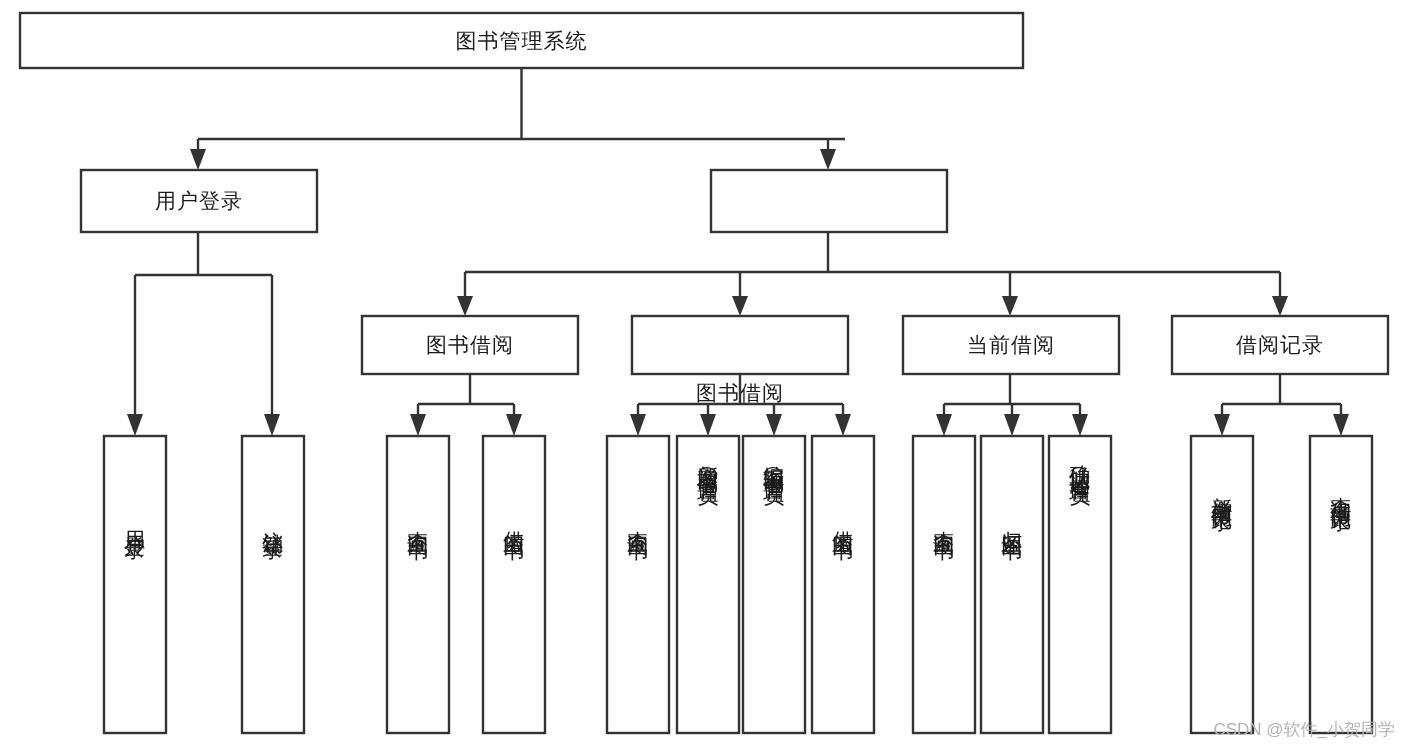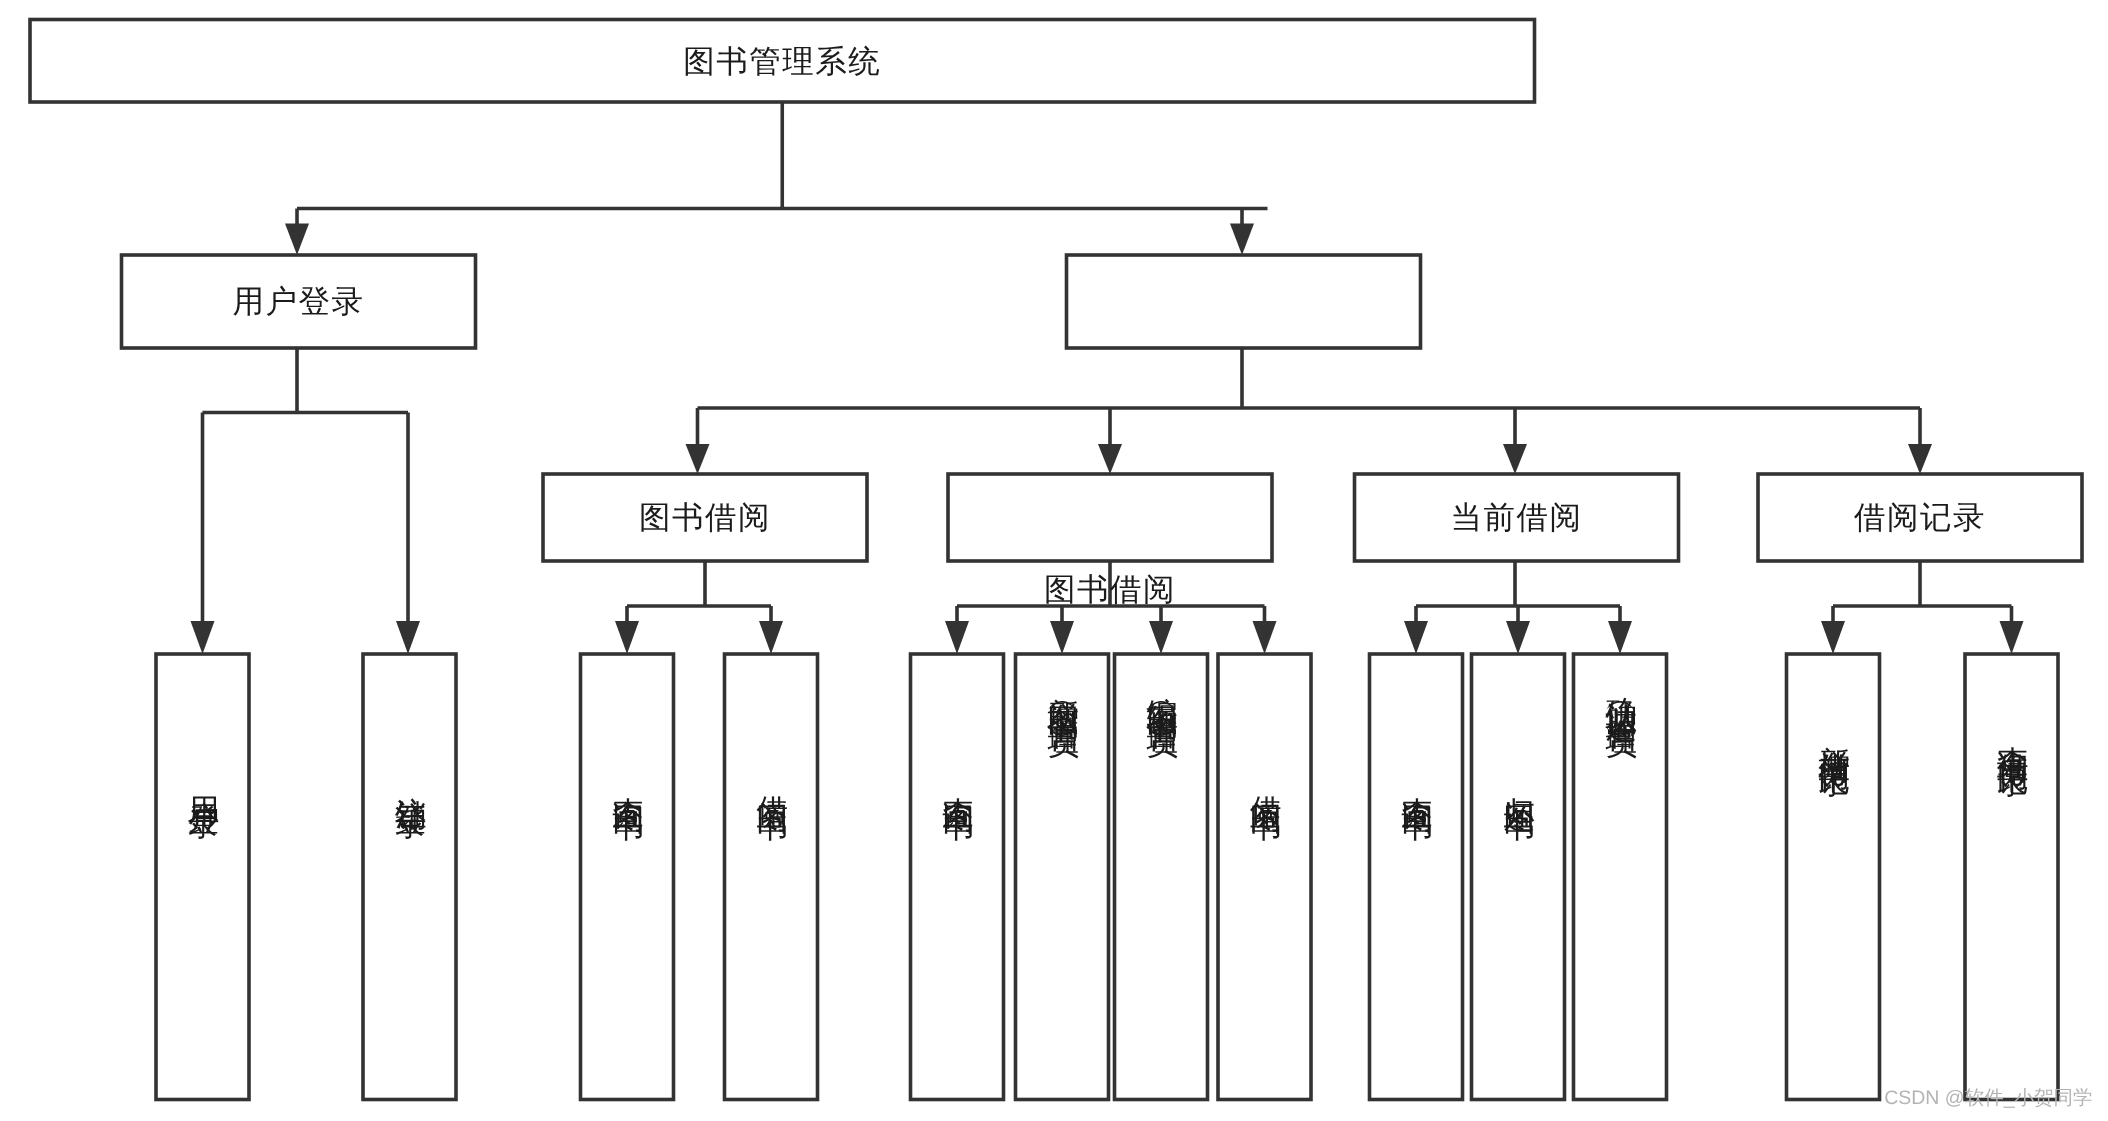--- a/index.html
+++ b/index.html
@@ -72,21 +72,21 @@
     font-size: 21px;
     color: #1b1b1b;
     letter-spacing: 1px;
     white-space: nowrap;
   }
   #watermark {
     position: absolute;
     right: 10px;
     bottom: 6px;
     font-family: "Liberation Sans", "DejaVu Sans", sans-serif;
-    font-size: 13px;
+    font-size: 17px;
     color: #b4b4b4;
     white-space: nowrap;
     user-select: none;
   }
 </style>
 </head>
 <body>
 
 <div id="diagram-root">
 

